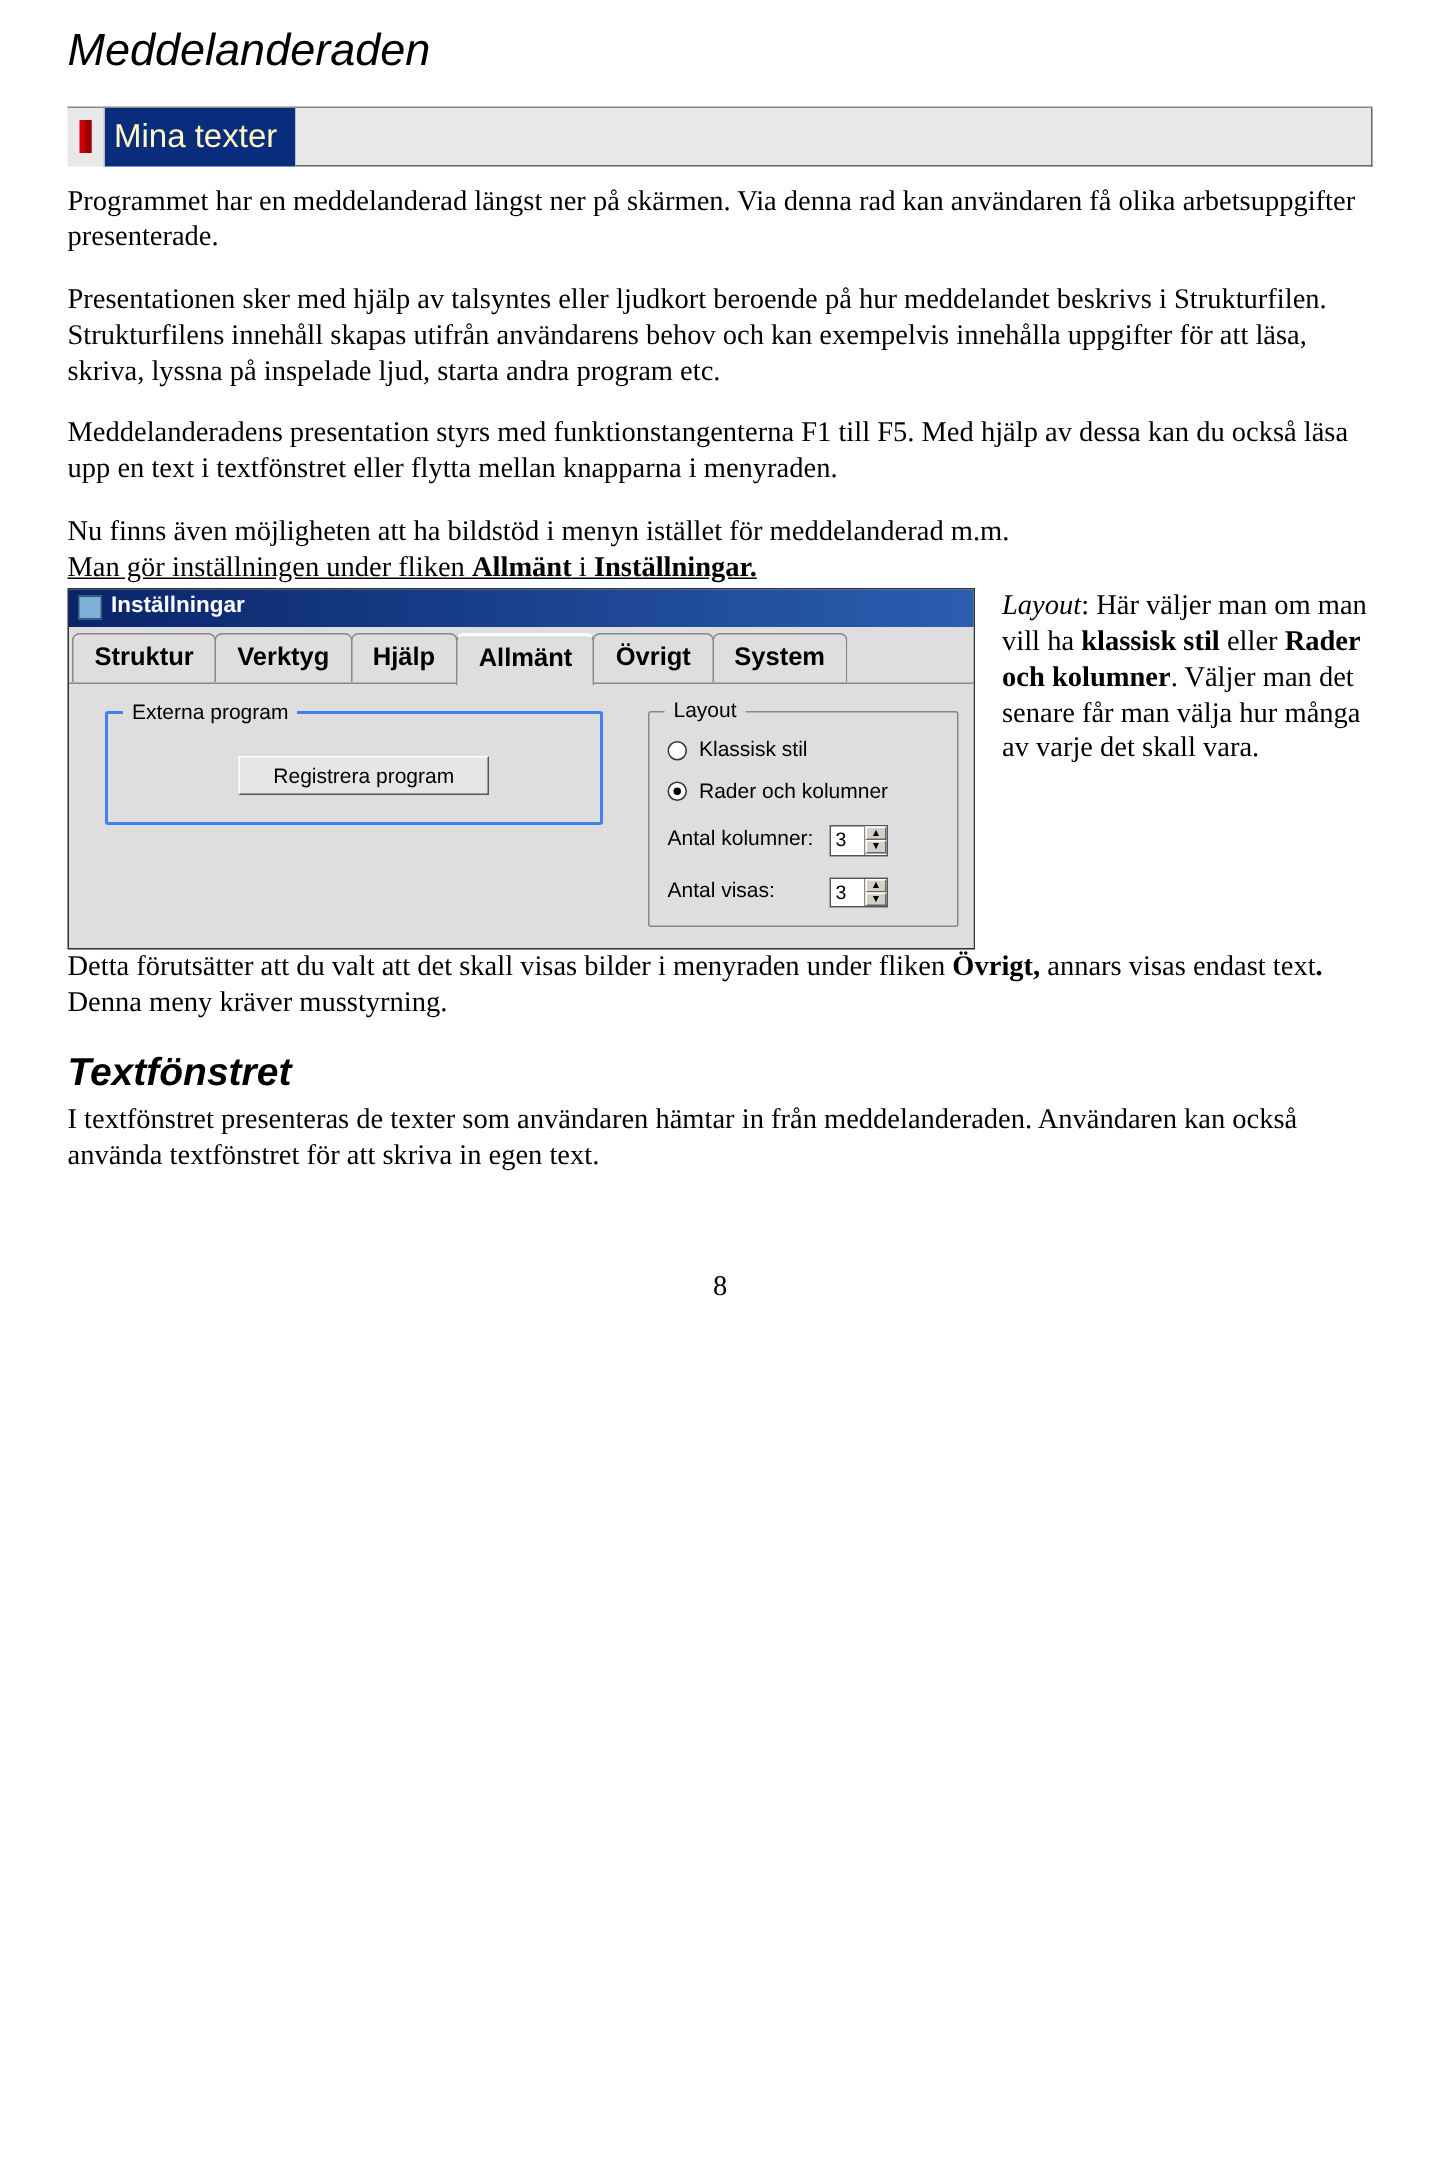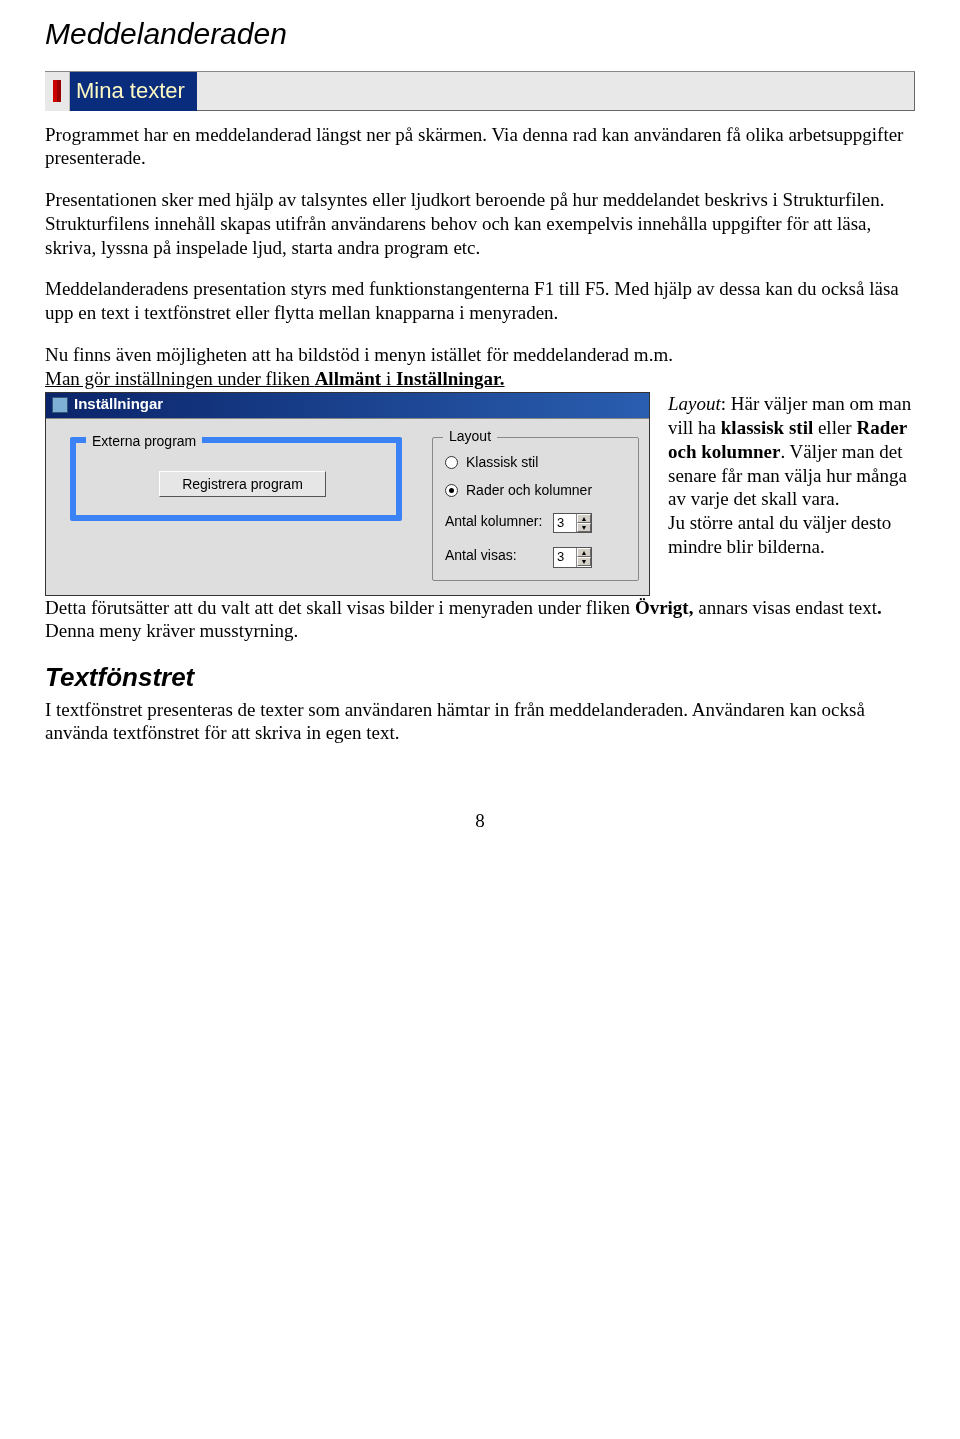--- a/index.html
+++ b/index.html
@@ -136,21 +136,21 @@
       background: #dedede;
       display: flex;
       padding: 0;
       position: relative;
     }
     .tab-left-panel {
       width: 370px;
       padding: 18px 14px 14px 24px;
     }
     .fieldset-line {
-      border: 6px solid #3b82f6;
+      border: 2px solid #3b82f6;
       border-radius: 2px;
       position: relative;
       padding: 28px 16px 18px 29px;
       margin-top: 0;
     }
     .fieldset-legend {
       position: absolute;
       top: -10px;
       left: 10px;
       background: #dedede;
@@ -287,20 +287,28 @@
 <p class="para para-tight">Nu finns även möjligheten att ha bildstöd i menyn istället för meddelanderad m.m.</p>
 <p class="para para-tight">
   <span class="underline">Man gör inställningen under fliken </span><span class="bold underline">Allmänt</span><span class="underline"> i </span><span class="bold underline">Inställningar.</span>
 </p>
 
 <div class="settings-wrap">
   <div class="settings-box">
     <div class="settings-titlebar">
       <span class="titlebar-icon"></span>
       <span>Inställningar</span>
+    </div>
+    <div class="tab-strip">
+      <div class="tab">Struktur</div>
+      <div class="tab">Verktyg</div>
+      <div class="tab">Hjälp</div>
+      <div class="tab active">Allmänt</div>
+      <div class="tab">Övrigt</div>
+      <div class="tab">System</div>
     </div>
     <div class="tab-body">
       <div class="tab-left-panel">
         <div class="fieldset-line">
           <div class="fieldset-legend">Externa program</div>
           <button class="reg-button">Registrera program</button>
         </div>
       </div>
       <div class="tab-right-panel">
         <div class="fieldset-layout">
@@ -334,21 +342,20 @@
             </div>
           </div>
         </div>
       </div>
     </div>
   </div>
 
   <div class="side-text">
     <span class="italic">Layout</span><span>: Här väljer man om man vill ha </span><span class="bold">klassisk stil</span><span> eller </span><span class="bold">Rader och kolumner</span><span>. Väljer man det senare får man välja hur många av varje det skall vara.</span>
     <br>
-    <span>Ju större antal du väljer desto mindre blir bilderna.</span>
   </div>
 </div>
 
 <p class="continuation">
   <span>Detta förutsätter att du valt att det skall visas bilder i menyraden under fliken </span><span class="bold">Övrigt,</span><span> annars visas endast text</span><span class="bold">.</span><span> Denna meny kräver musstyrning.</span>
 </p>
 
 <h2 class="textfonstret-heading">Textfönstret</h2>
 <p class="para">I textfönstret presenteras de texter som användaren hämtar in från meddelanderaden. Användaren kan också använda textfönstret för att skriva in egen text.</p>
 

